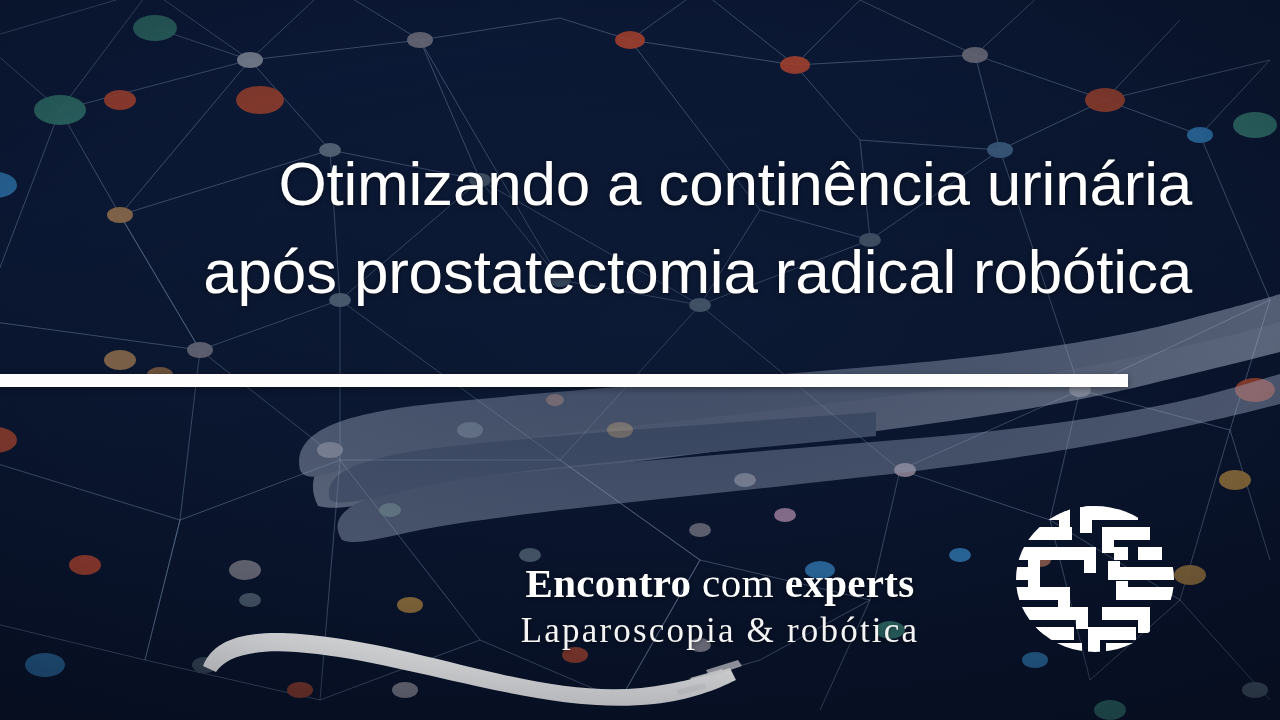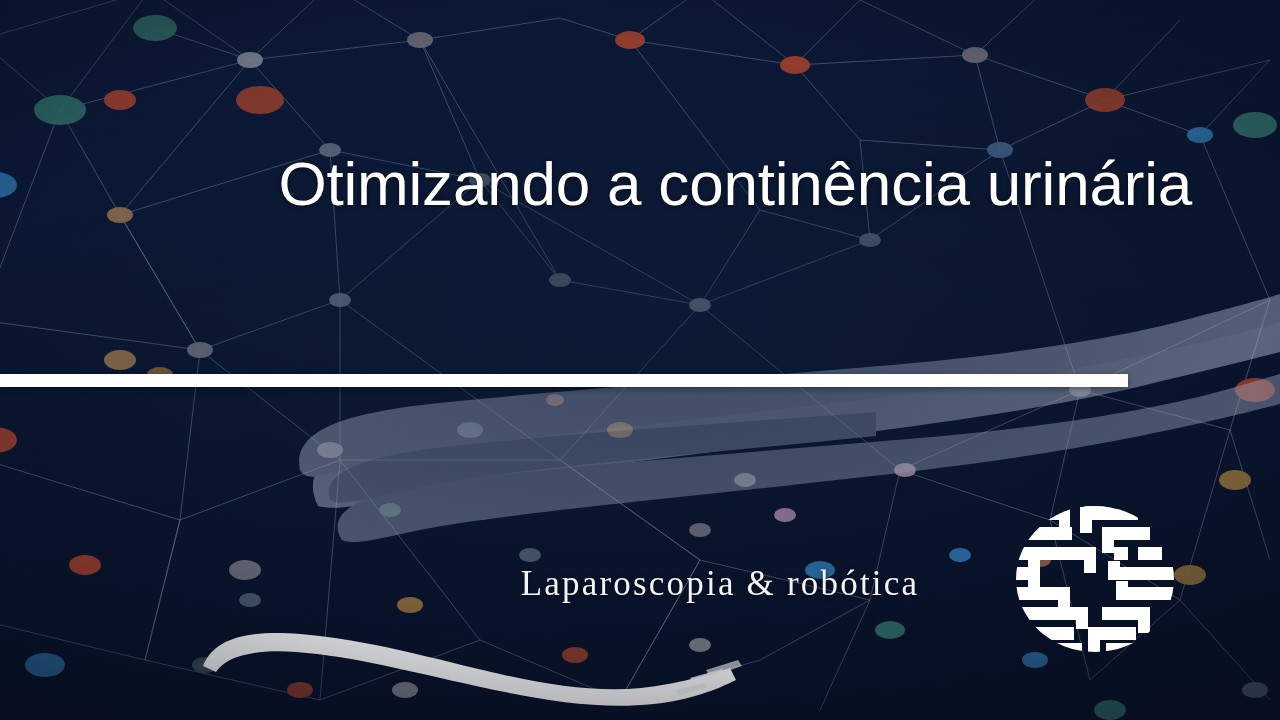--- a/index.html
+++ b/index.html
@@ -238,25 +238,27 @@
       <path fill="#f2f2f2" opacity="0.85" d="M690,678 L722,669 L728,676 L696,686 Z"></path>
       <path fill="#e8e8e8" opacity="0.7" d="M706,670 L738,660 L742,666 L710,677 Z"></path>
       <path fill="#dcdcdc" opacity="0.55" d="M676,690 L704,683 L707,688 L679,695 Z"></path>
     </g>
   </svg>
 
   <div id="bg-vignette"></div>
 
   <div class="title-block">
     <div class="title-line">Otimizando a continência urinária</div>
+    <div class="title-line">após prostatectomia radical robótica</div>
   </div>
 
   <div id="divider-bar"></div>
 
   <div class="brand-block">
+    <div class="brand-line1"><span class="b-strong">Encontro</span><span class="b-light"> com </span><span class="b-strong">experts</span></div>
     <div class="brand-line2">Laparoscopia &amp; robótica</div>
   </div>
 
   <svg id="brand-logo" viewBox="0 0 170 152">
     <defs>
       <clipPath id="logoCircle">
         <ellipse cx="85" cy="76" rx="79" ry="73"></ellipse>
       </clipPath>
     </defs>
     <g clip-path="url(#logoCircle)" fill="#ffffff">

